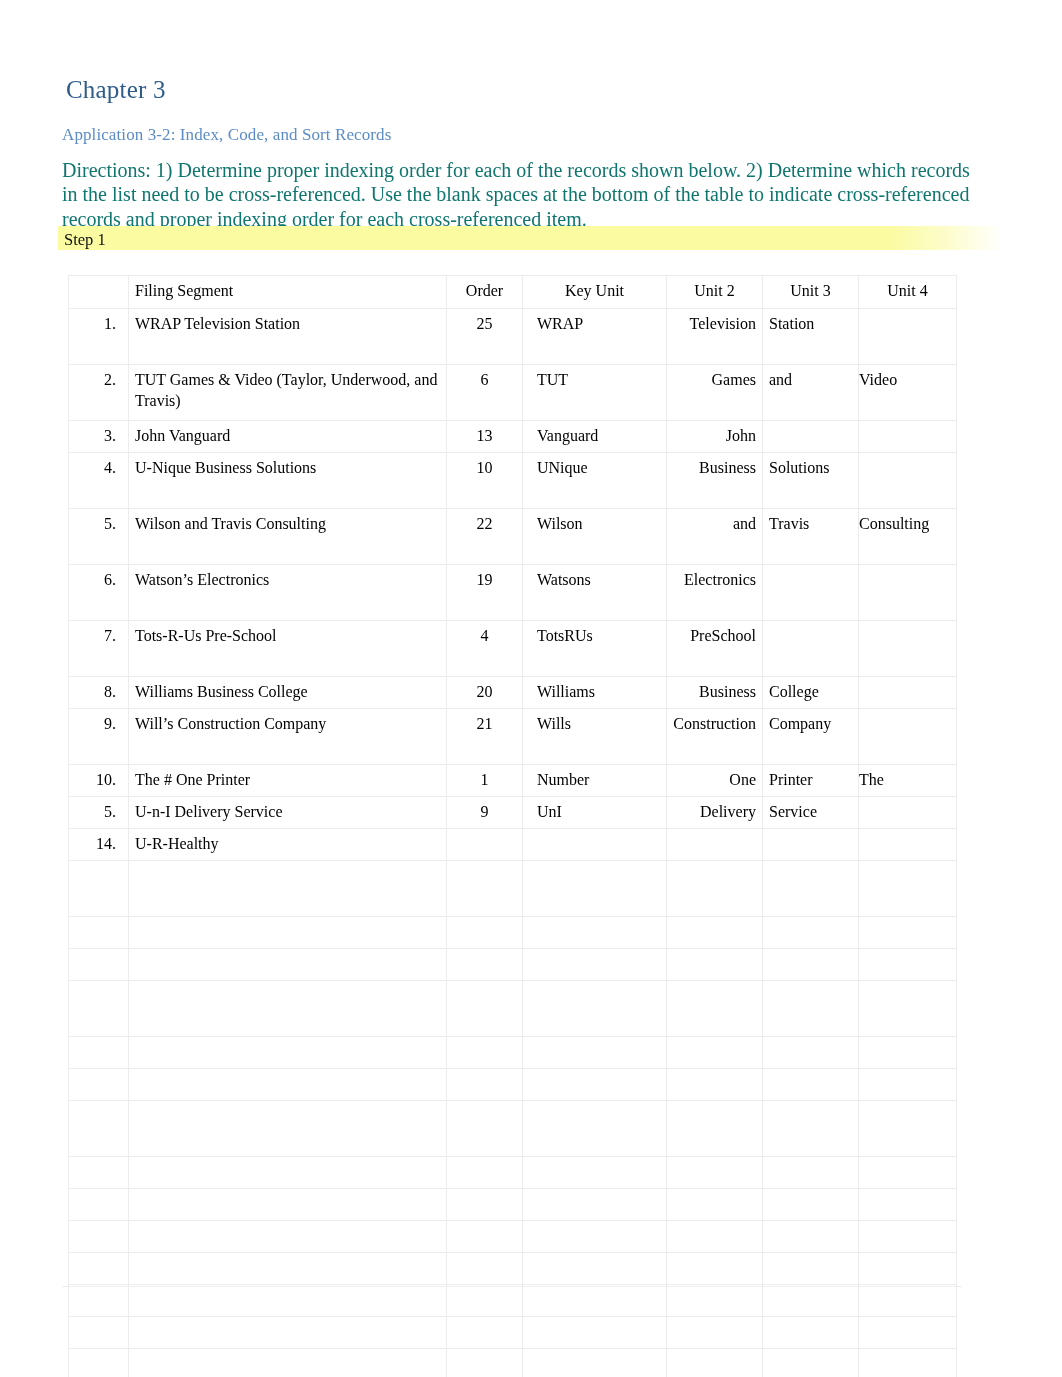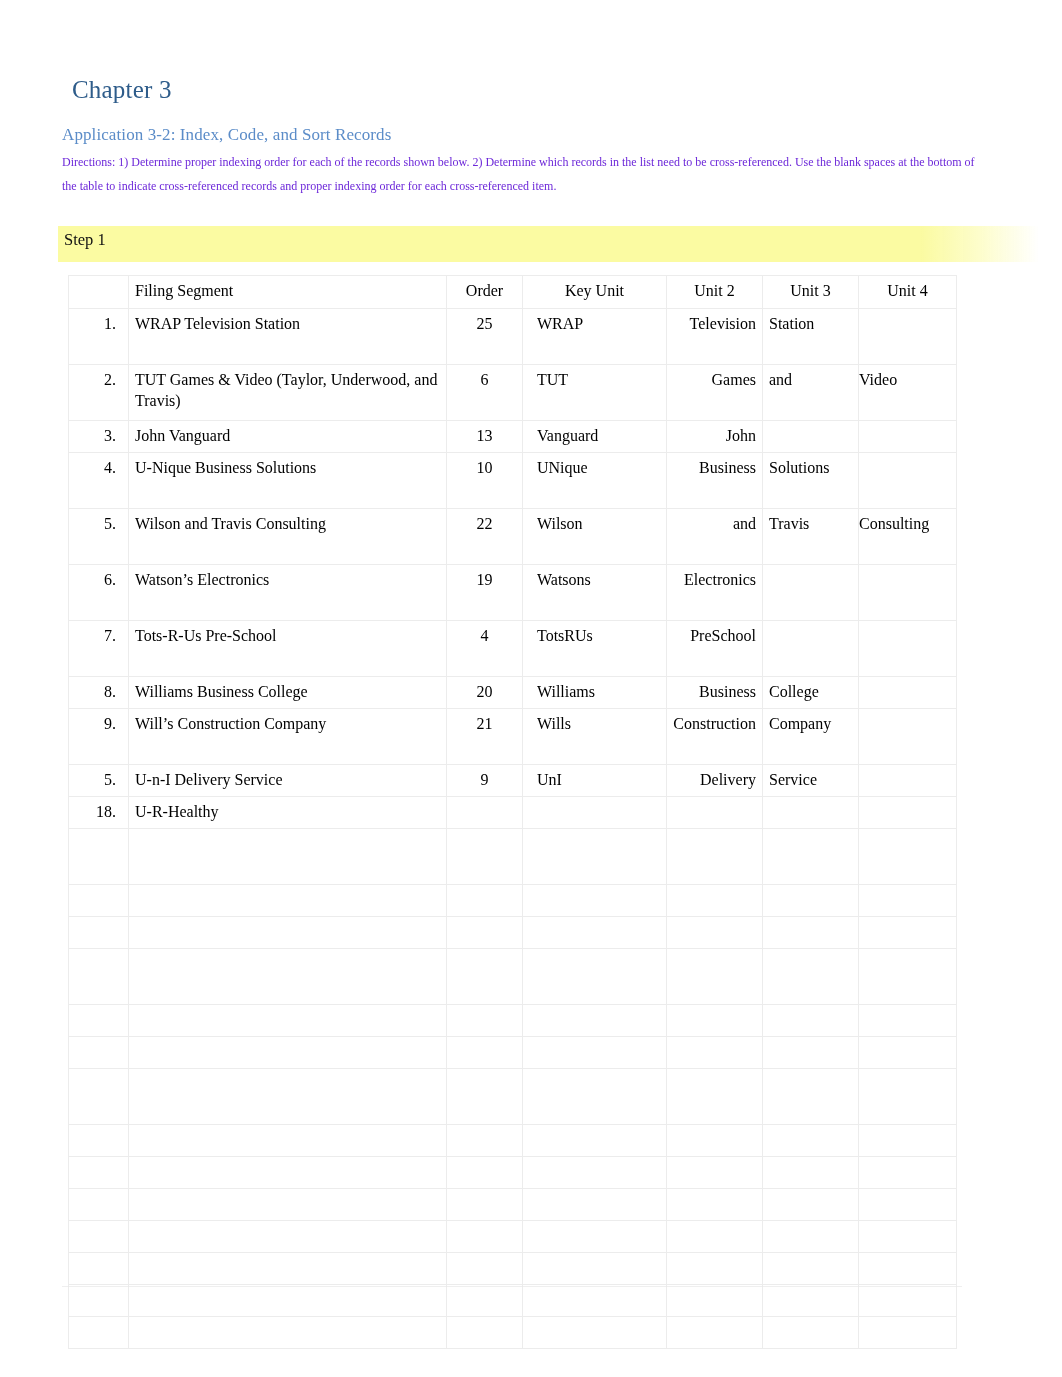--- a/index.html
+++ b/index.html
@@ -19,21 +19,21 @@
 
   .page {
     position: absolute;
     inset: 0;
     padding: 0;
   }
 
   
   .chapter-title {
     position: absolute;
-    left: 72px;
+    left: 66px;
     top: 58px;
     font-size: 25px;
     line-height: 30px;
     color: #2e5c8a;
     font-weight: normal;
     letter-spacing: 0.2px;
   }
 
   .app-title {
     position: absolute;
@@ -44,34 +44,33 @@
     color: #5b8cc8;
     font-weight: normal;
     letter-spacing: 0.1px;
   }
 
   .directions {
     position: absolute;
     left: 62px;
     top: 138px;
     width: 920px;
-    font-size: 12px;
+    font-size: 20px;
     line-height: 24.3px;
-    color: #6d28d9;
+    color: #0f766e;
     text-align: left;
   }
 
   
   .step-bar {
     position: absolute;
     left: 58px;
     top: 226px;
     width: 945px;
-    height: 36px;
-    padding-left: 36px;
+    height: 24px;
   }
   .step-bar .hl {
     position: absolute;
     inset: 0;
     background: linear-gradient(to right,
         #fbfba2 0%,
         #fbfba2 88%,
         rgba(251,251,162,0.55) 94%,
         rgba(251,251,162,0.0) 100%);
     filter: blur(0.6px);
@@ -279,30 +278,39 @@
         <tr class="r-tall">
           <td class="c-num">9.</td>
           <td class="c-seg">Will’s Construction Company</td>
           <td class="c-ord">21</td>
           <td class="c-key">Wills</td>
           <td class="c-u2">Construction</td>
           <td class="c-u3">Company</td>
           <td class="c-u4"></td>
         </tr>
         <tr class="r-short">
+          <td class="c-num">10.</td>
+          <td class="c-seg">The # One Printer</td>
+          <td class="c-ord">1</td>
+          <td class="c-key">Number</td>
+          <td class="c-u2">One</td>
+          <td class="c-u3">Printer</td>
+          <td class="c-u4">The</td>
+        </tr>
+        <tr class="r-short">
           <td class="c-num">5.</td>
           <td class="c-seg">U-n-I Delivery Service</td>
           <td class="c-ord">9</td>
           <td class="c-key">UnI</td>
           <td class="c-u2">Delivery</td>
           <td class="c-u3">Service</td>
           <td class="c-u4"></td>
         </tr>
         <tr class="r-short r12 b1">
-          <td class="c-num">18.</td>
+          <td class="c-num">14.</td>
           <td class="c-seg">U-R-Healthy</td>
           <td class="c-ord"></td>
           <td class="c-key"></td>
           <td class="c-u2"></td>
           <td class="c-u3"></td>
           <td class="c-u4"></td>
         </tr>
         <tr class="r-tall b2">
           <td class="c-num"></td>
           <td class="c-seg"></td>

